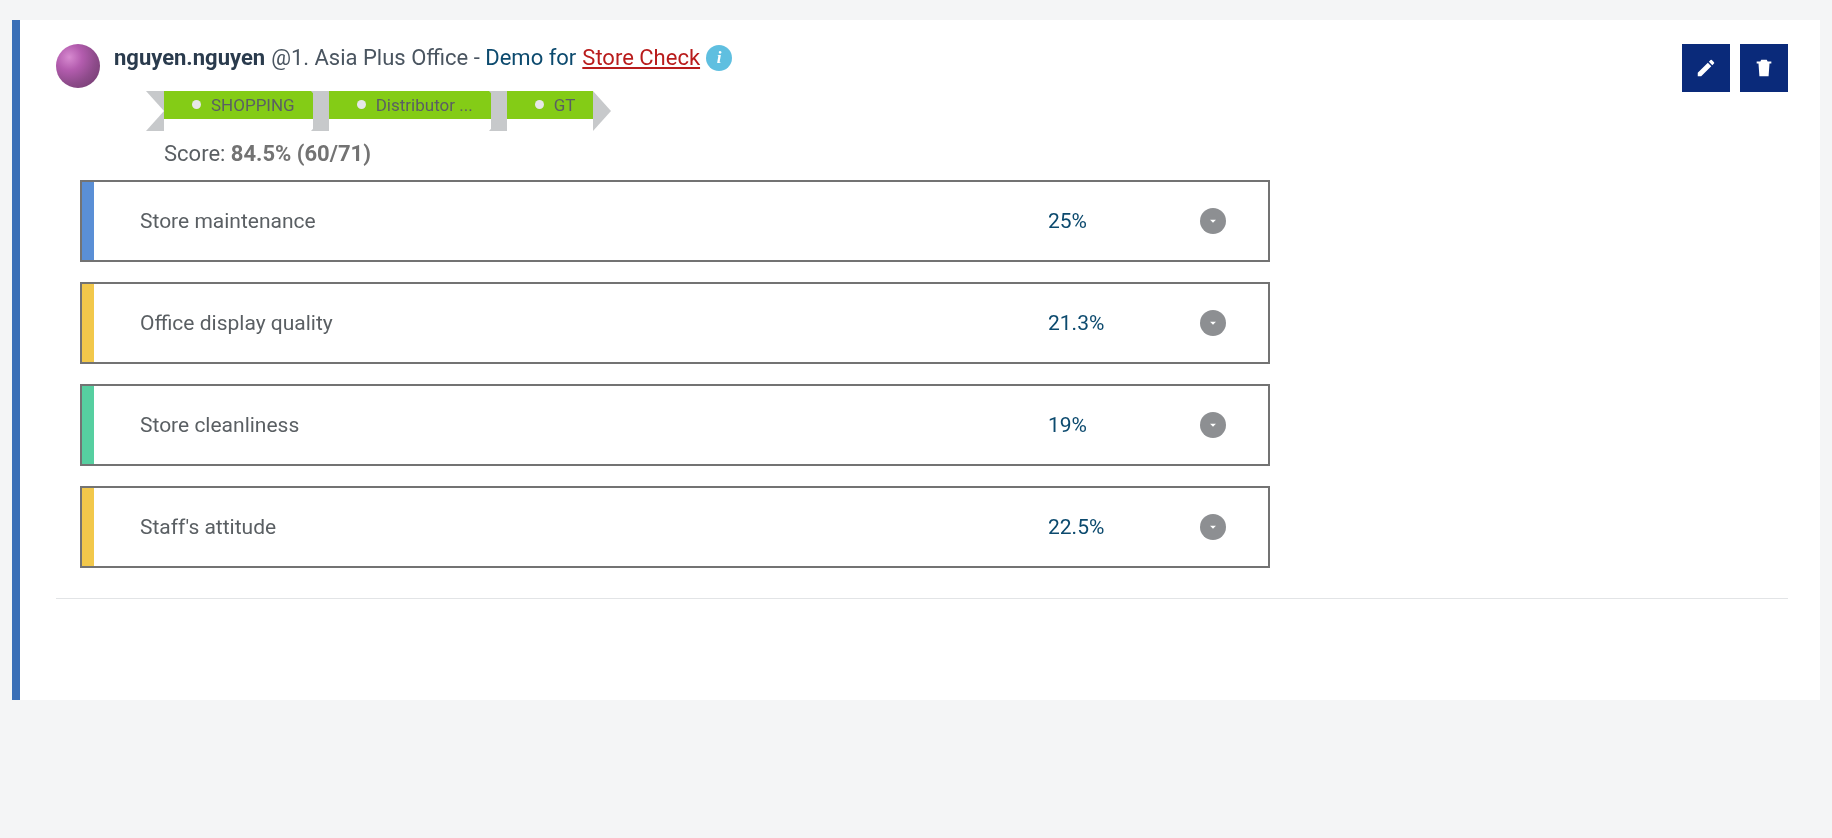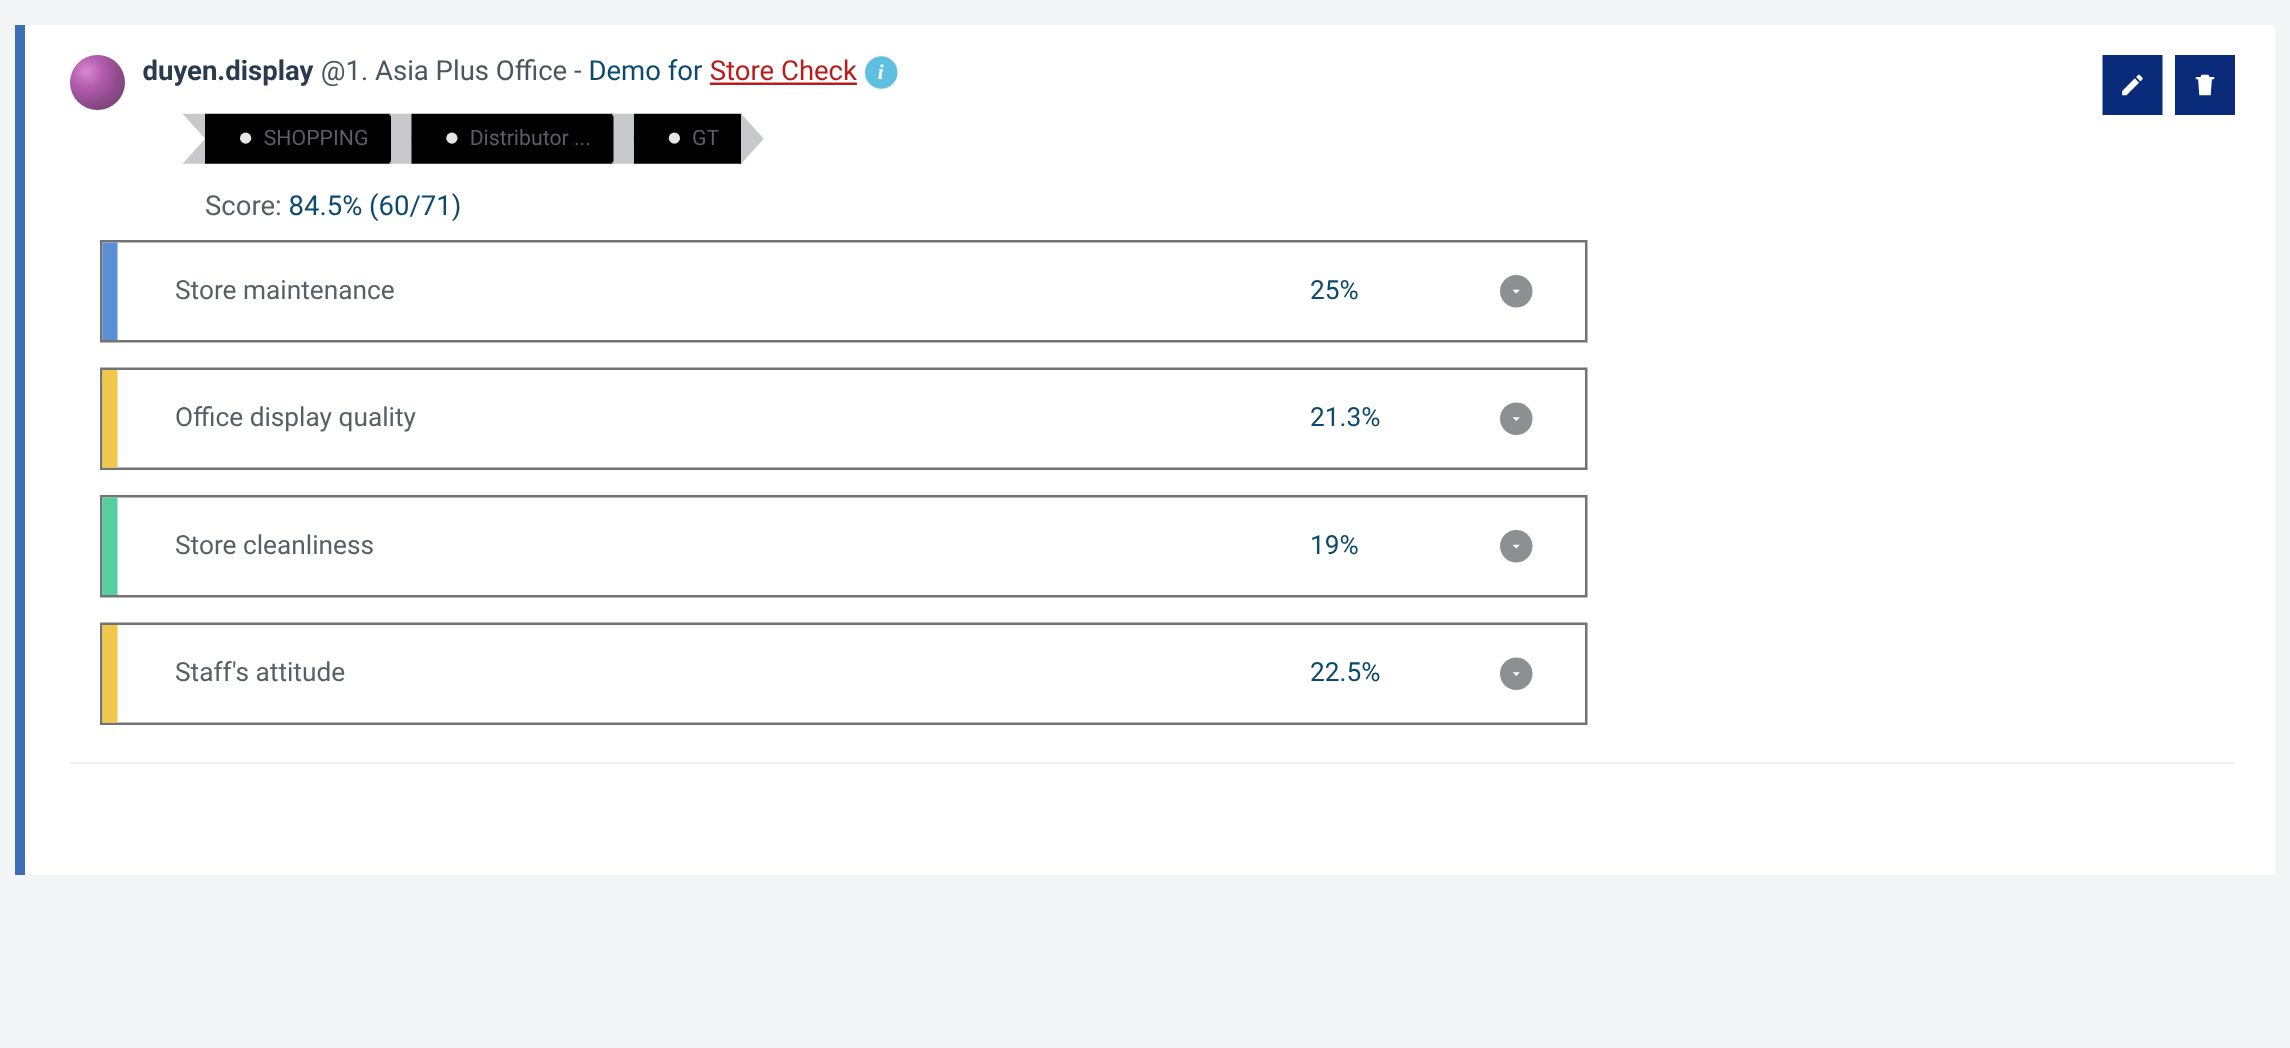--- a/index.html
+++ b/index.html
@@ -72,25 +72,25 @@
   .action-btn svg { fill: #fff; }
 
   
   .crumbs{
     display:flex;
     gap: 16px;
     margin: 18px 0 10px 50px;
   }
   .crumb{
     position: relative;
-    background:#000000;
+    background:#84cc16;
     color:#5a5f63;
     font-size:17px;
     line-height:40px;
-    height:40px;
+    height:28px;
     padding:0 18px 0 28px;
     display:flex;
     align-items:center;
     gap:10px;
     cursor:pointer;
   }
   .crumb::before{
     content:"";
     position:absolute;
     left:-18px; top:0;
@@ -109,21 +109,21 @@
   .crumb .dot{
     width:9px;height:9px;border-radius:50%;
     background:#e6e7e8;
   }
 
   .score-line{
     margin: 22px 0 14px 50px;
     font-size:22px;
   }
   .score-label{ color:#5a5f63; }
-  .score-value{ color:#0c4a6e; }
+  .score-value{ color:#737373;font-weight:bold; }
 
   .rows{ margin-left:24px; max-width:1190px; }
   .row{
     border:2px solid #737373;
     display:flex;
     align-items:center;
     height:82px;
     margin-bottom:20px;
     background:#fff;
   }
@@ -164,21 +164,21 @@
 </head>
 <body>
 
 <div class="card">
 
   <div class="card-header">
     <div class="header-left">
       <div class="avatar"></div>
       <div>
         <div class="title-line">
-          <span class="user-name">duyen.display</span>
+          <span class="user-name">nguyen.nguyen</span>
           <span class="location">
             <span>@1. Asia Plus Office</span><span> - </span><span class="demo-for">Demo for</span>
           </span>
           <a class="store-link">Store Check</a>
           <span class="info-badge">i</span>
         </div>
 
         <div class="crumbs" id="crumbs">
             <div class="crumb">
               <span class="dot"></span>

